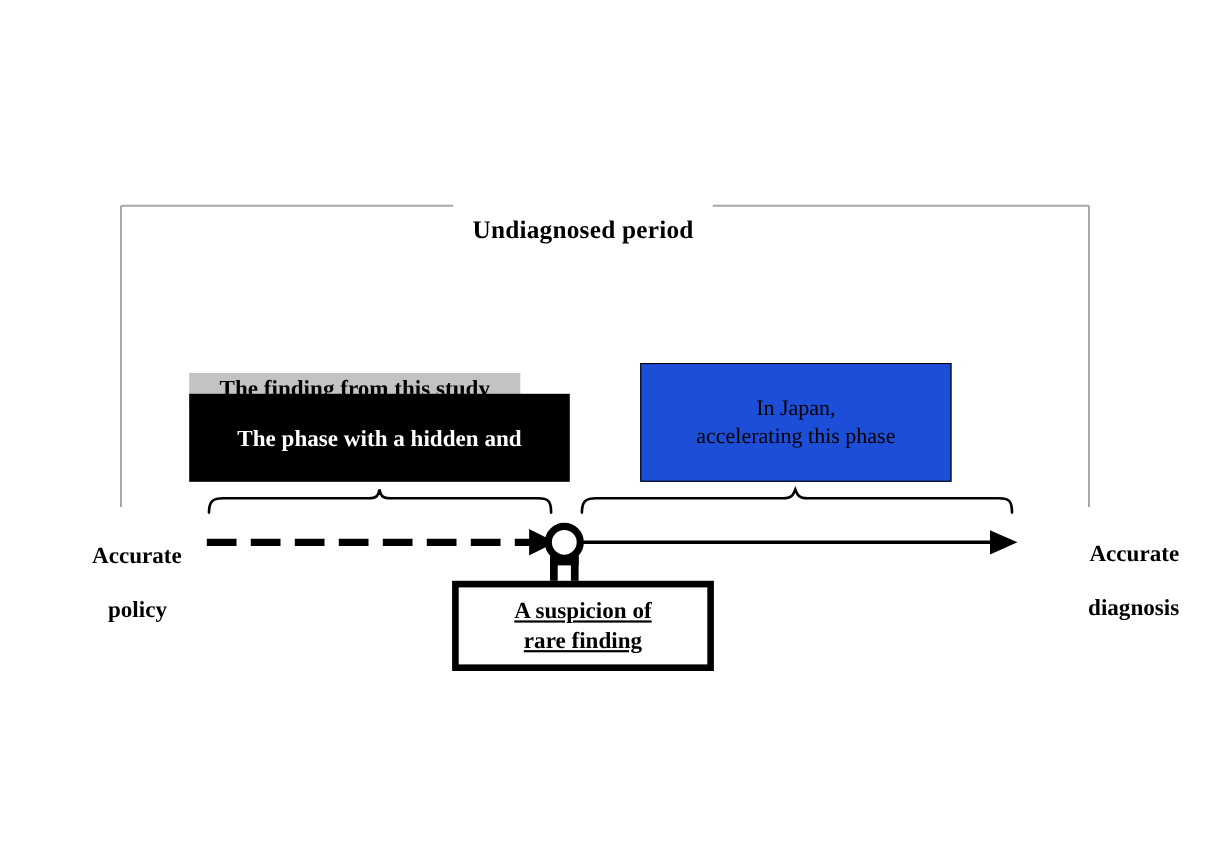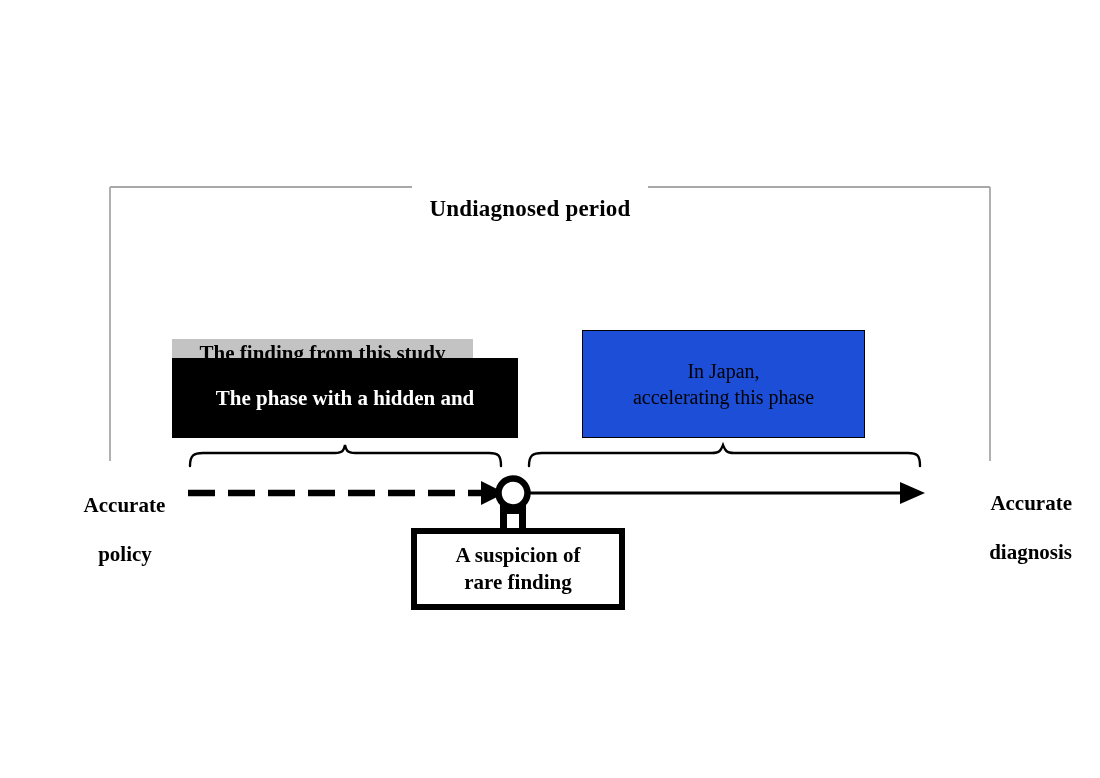--- a/index.html
+++ b/index.html
@@ -92,33 +92,34 @@
     align-items: center;
     justify-content: center;
     text-align: center;
     box-sizing: border-box;
     line-height: 1.32;
   }
 
   #suspicion-box {
     left: 411px;
     top: 528px;
-    width: 214px;
+    width: 238px;
     height: 82px;
     border: 6px solid #000000;
     background: #ffffff;
     font-size: 21px;
     font-weight: bold;
     display: flex;
     flex-direction: column;
     align-items: center;
     justify-content: center;
     text-align: center;
     box-sizing: border-box;
     line-height: 1.3;
+    text-decoration: underline;
   }
 
   #initial-label {
     left: 52px;
     top: 468px;
     width: 125px;
     text-align: center;
     font-size: 21px;
     font-weight: bold;
   }

